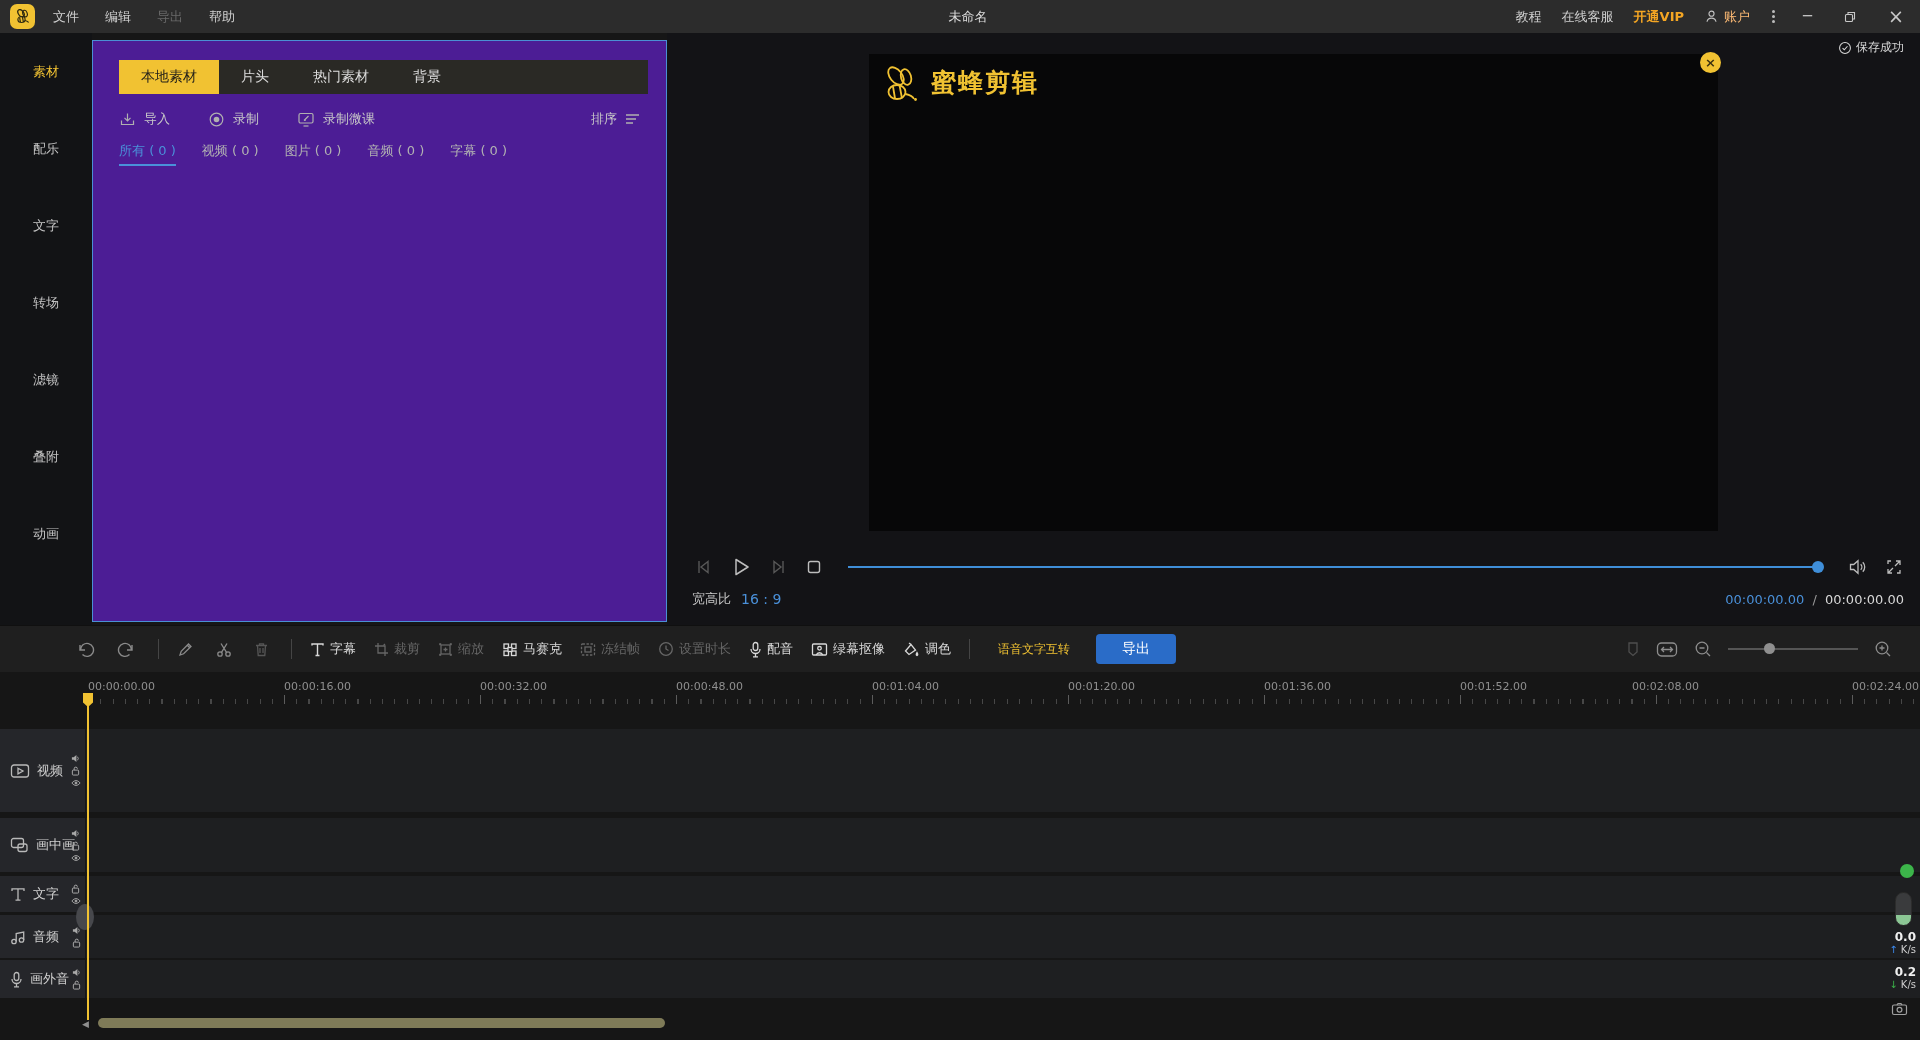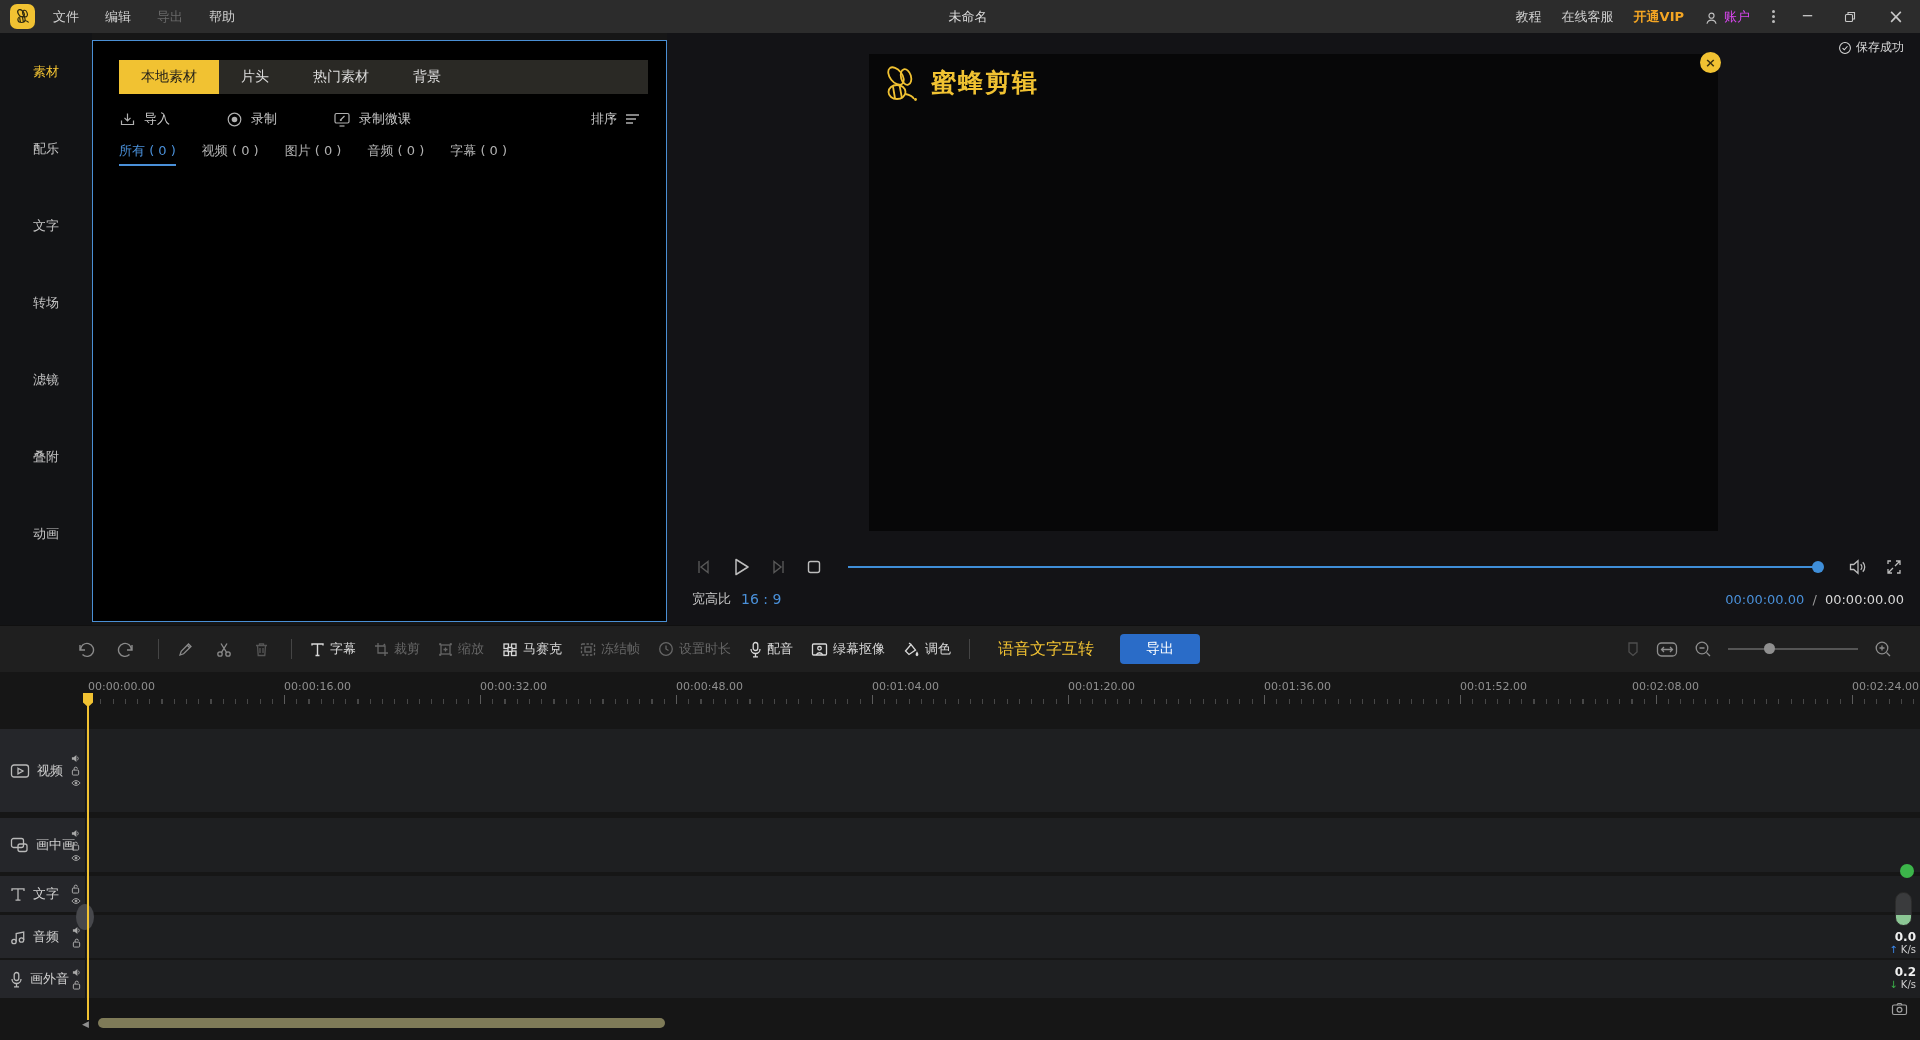--- a/index.html
+++ b/index.html
@@ -12,39 +12,39 @@
   .topbar { position:absolute; left:0; top:0; width:1920px; height:33px; background:#2c2c2c;
     display:flex; align-items:center; padding:0 10px; z-index:50; }
   .app-logo { width:25px; height:25px; border-radius:7px; background:var(--yellow);
     display:flex; align-items:center; justify-content:center; margin-right:18px; }
   .menu-item { font-size:13px; color:#cfcfcf; margin-right:26px; cursor:default; }
   .menu-item.disabled { color:#696969; }
   .tb-title { position:absolute; left:0; right:0; text-align:center; font-size:13px; color:#dedede; pointer-events:none;padding-left:16px; }
   .tb-right { margin-left:auto; display:flex; align-items:center; gap:20px; z-index:2; }
   .tb-link { font-size:13px; color:#cfcfcf; }
   .tb-vip { font-size:13px; color:var(--vip); font-weight:bold; }
-  .tb-account { display:flex; align-items:flex-end; gap:5px; color:#d946ef; font-size:13px; }
+  .tb-account { display:flex; align-items:center; gap:5px; color:#fdba74; font-size:13px; }
   .kebab { display:flex; flex-direction:column; gap:2px; padding:0 2px; }
   .kebab i { width:3px; height:3px; border-radius:50%; background:#bbb; }
   .win-btn { color:#c8c8c8; font-size:15px; line-height:1; padding:0 6px; }
   .win-close { font-size:19px; }
 
   
   .leftnav { position:absolute; left:0; top:33px; width:92px; height:592px; background:#121315; }
   .nav-item { height:77px; display:flex; align-items:center; justify-content:center;
     font-size:13px; color:#c3c3c3; }
   .nav-item.active { color:var(--yellow); }
 
   
   .media-panel { position:absolute; left:92px; top:40px; width:575px; height:582px;
-    background:#000000; border:1px solid #4a8fd4; }
+    background:#4c1d95; border:1px solid #4a8fd4; }
   .tabstrip { margin:19px 18px 0 26px; height:34px; background:#2a2925; display:flex; }
   .mtab { padding:0 22px; display:flex; align-items:center; font-size:14px; color:#ddd; }
   .mtab.active { background:var(--yellow); color:#23201a; }
-  .actionrow { margin-top:16px; padding:0 26px; display:flex; align-items:center; gap:56px;
+  .actionrow { margin-top:16px; padding:0 26px; display:flex; align-items:center; gap:38px;
     color:#c8c8c8; font-size:13px; }
   .act { display:flex; align-items:center; gap:8px; color:#c8c8c8; }
   .act svg { color:#b0b0b0; }
   .sortbtn { margin-left:auto; display:flex; align-items:center; gap:8px; }
   .filterrow { margin-top:14px; padding:0 26px; display:flex; gap:26px; font-size:13px; color:#b2b2b2; }
   .filt { padding-bottom:4px; }
   .filt.active { color:var(--blue); border-bottom:2px solid var(--blue); }
   .dropzone { margin:14px 26px 0 30px; height:418px; border:1px dashed #5c5c5c; border-radius:10px;
     display:flex; align-items:center; justify-content:center; }
   .dropzone span { font-style:italic; font-size:19px; color:#8a8a8a; letter-spacing:2px; }
@@ -71,21 +71,21 @@
   .timecodes { margin-left:auto; font-size:13px; }
   .tc-cur { color:var(--blue); } .tc-sep { color:#9a9a9a; margin:0 4px; } .tc-total { color:#d8d8d8; }
 
   
   .toolbar { position:absolute; left:0; top:625px; width:1920px; height:47px; background:#1f1f1f;
     border-top:1px solid #101010; display:flex; align-items:center; padding:0 28px 0 76px; }
   .tico { color:#8a8a8a; margin-right:22px; } .tico.dim { color:#565656; }
   .tdiv { width:1px; height:20px; background:#454545; margin:0 18px 0 0; }
   .tool { display:flex; align-items:center; gap:5px; margin-right:18px; font-size:13px; }
   .tool.on { color:#d9d9d9; } .tool.off { color:#666; }
-  .speech-btn { color:var(--yellow); font-size:16px; margin:0 26px 0 10px; }
+  .speech-btn { color:var(--yellow); font-size:12px; margin:0 26px 0 10px; }
   .export-btn { background:var(--exportblue); color:#fff; font-size:14px; padding:6px 26px;
     border-radius:4px; border:none; }
   .tb2-right { margin-left:auto; display:flex; align-items:center; gap:16px; color:#8d8d8d; }
   .tb2-right .dim { color:#4f4f4f; }
   .zoom-slider { width:130px; height:2px; background:#555; position:relative; }
   .zoom-slider .thumb { position:absolute; left:28%; top:-5px; width:11px; height:11px;
     border-radius:50%; background:#8f8f8f; }
 
   
   .timeline { position:absolute; left:0; top:672px; width:1920px; height:368px; background:#161616; }

